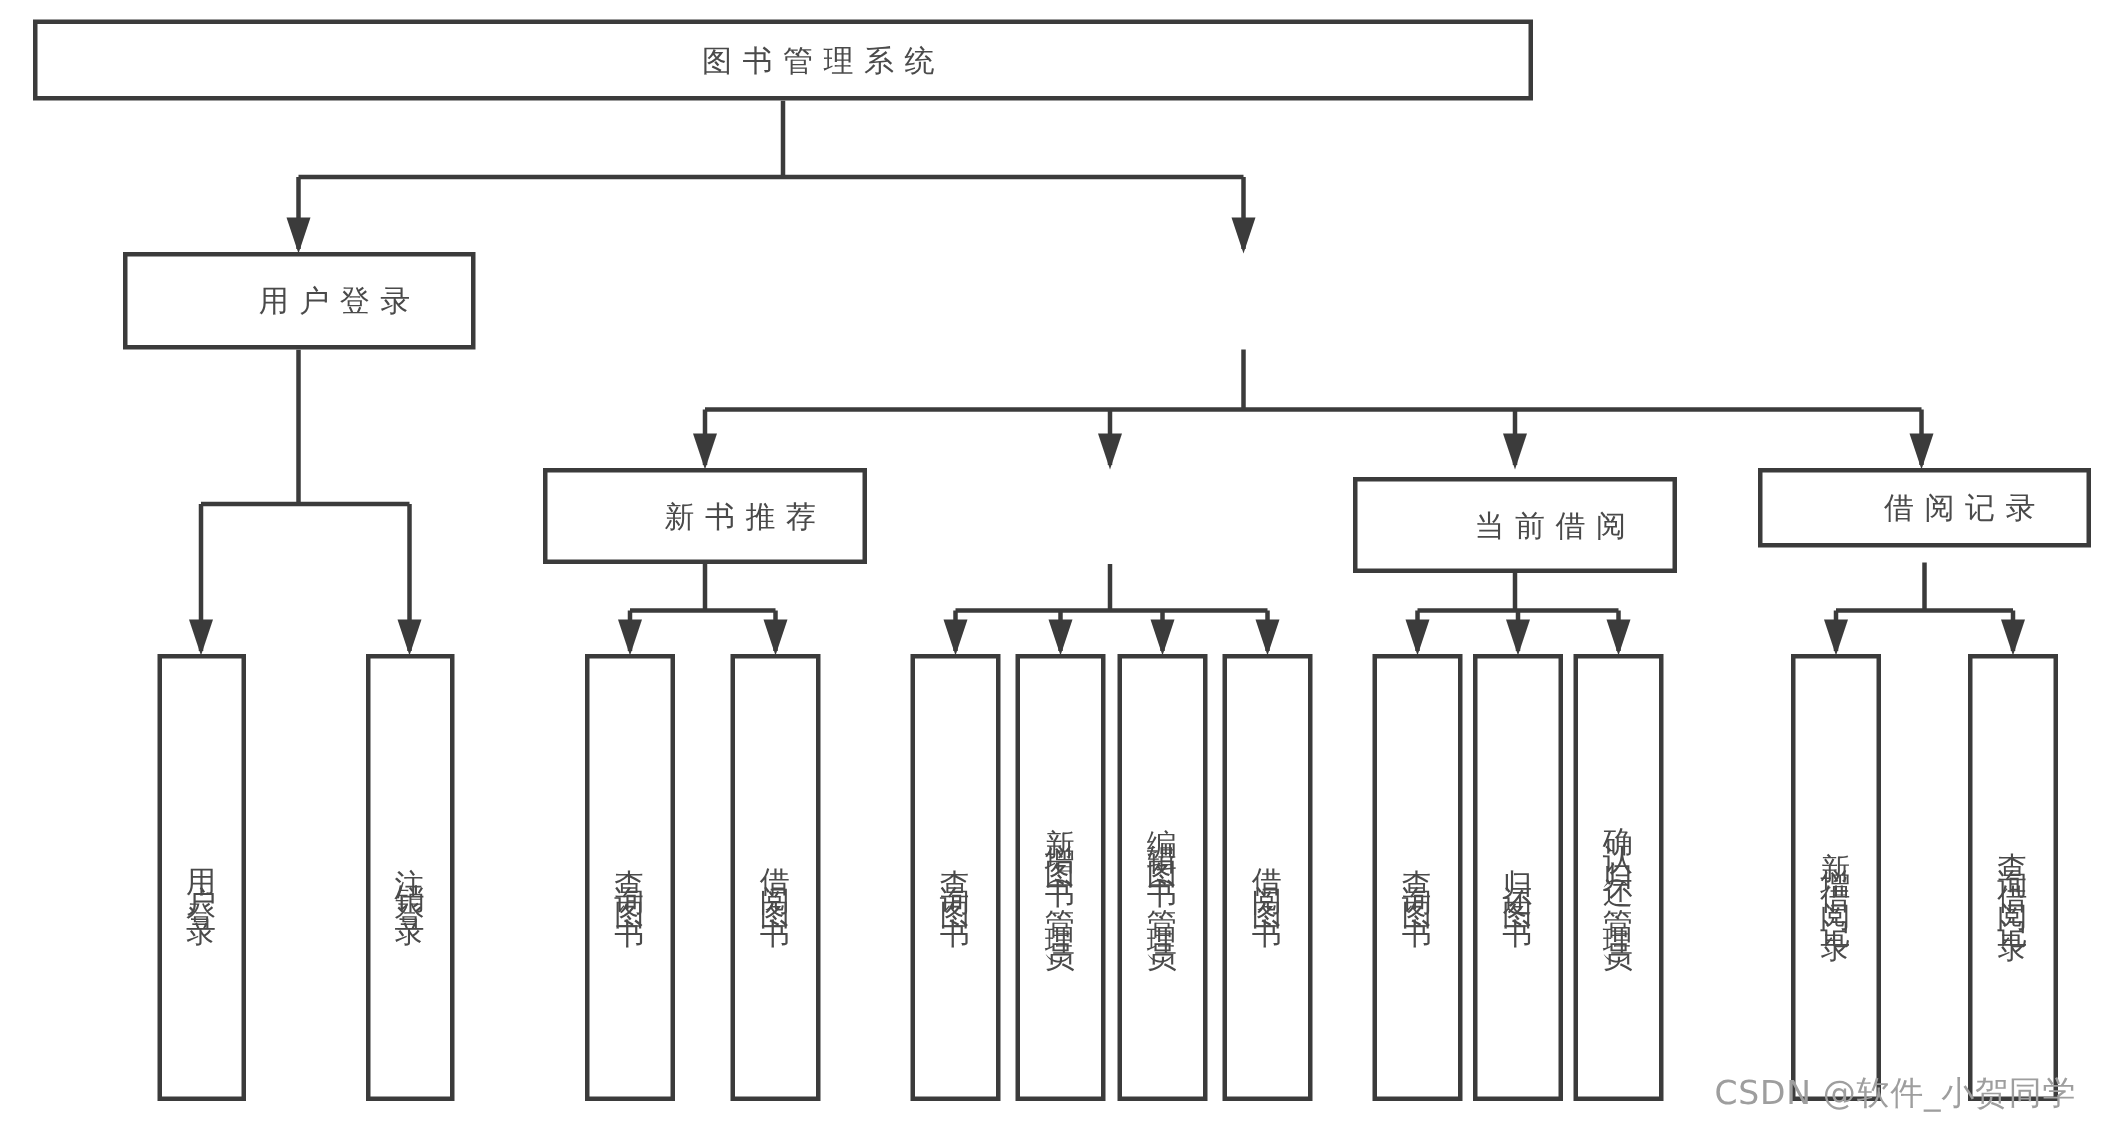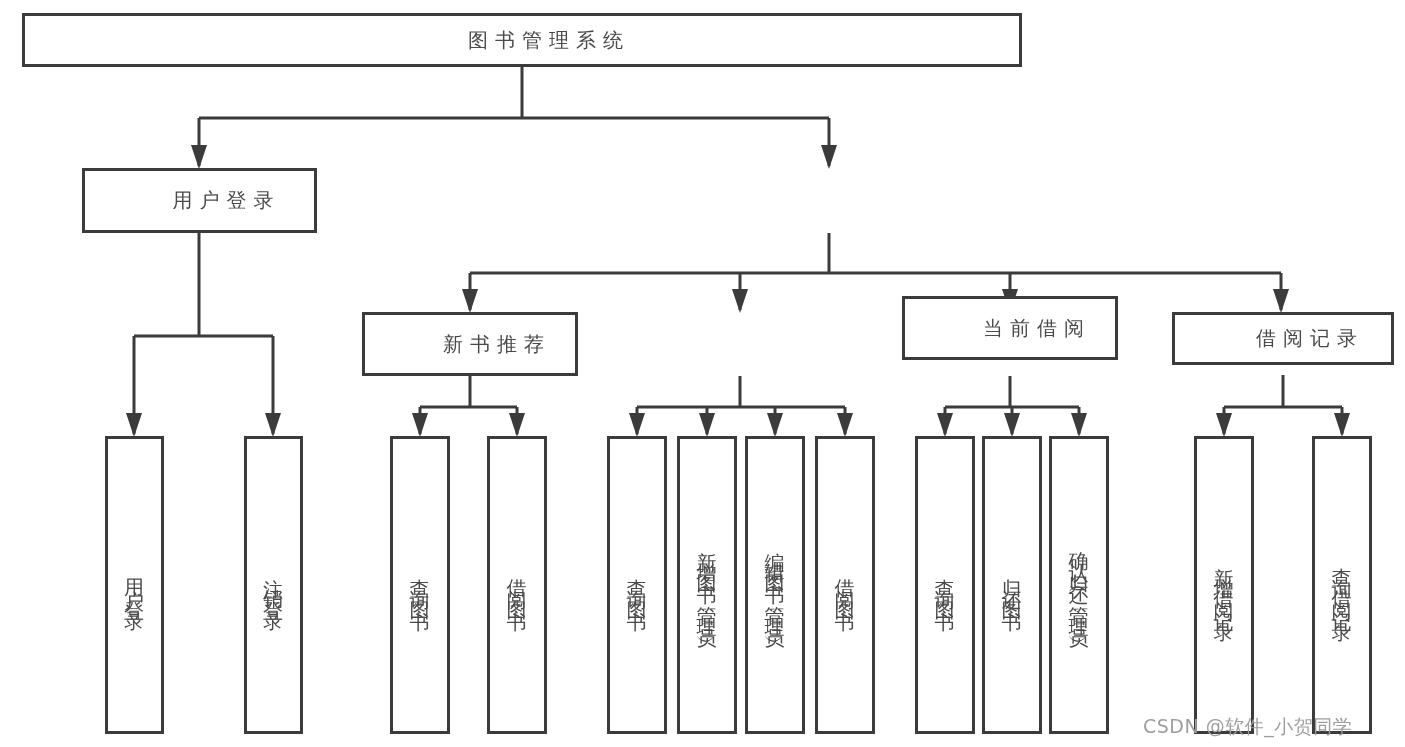--- a/index.html
+++ b/index.html
@@ -49,21 +49,21 @@
     text-orientation: mixed;
     letter-spacing: 11px;
     line-height: 1;
     white-space: nowrap;
   }
   .watermark {
     position: absolute;
     left: 1143px;
     top: 714px;
     width: 212px;
-    font-size: 19px;
+    font-size: 22px;
     color: #9e9e9e;
     white-space: nowrap;
     z-index: 3;
     letter-spacing: 0.5px;
   }
 </style>
 </head>
 <body>
 
 <div class="canvas">
@@ -135,21 +135,21 @@
       <polygon points="1216,413 1232,413 1224,437"></polygon>
       <polygon points="1334,413 1350,413 1342,437"></polygon>
     </g>
   </svg>
 
   <div class="node h-node" style="left:22px; top:13px; width:1000px; height:54px;">图书管理系统</div>
 
   <div class="node h-node" style="left:82px; top:168px; width:235px; height:65px;">用户登录</div>
 
   <div class="node h-node" style="left:362px; top:312px; width:216px; height:64px;">新书推荐</div>
-  <div class="node h-node" style="left:902px; top:296px; width:216px; height:64px;">当前借阅</div>
+  <div class="node h-node" style="left:902px; top:318px; width:216px; height:64px;">当前借阅</div>
   <div class="node h-node" style="left:1172px; top:312px; width:222px; height:53px;">借阅记录</div>
 
   <div class="node v-node" style="left:105px; top:436px; width:59px; height:298px;">
     <span class="vtext">用户登录</span>
   </div>
   <div class="node v-node" style="left:244px; top:436px; width:59px; height:298px;">
     <span class="vtext">注销登录</span>
   </div>
 
   <div class="node v-node" style="left:390px; top:436px; width:60px; height:298px;">

